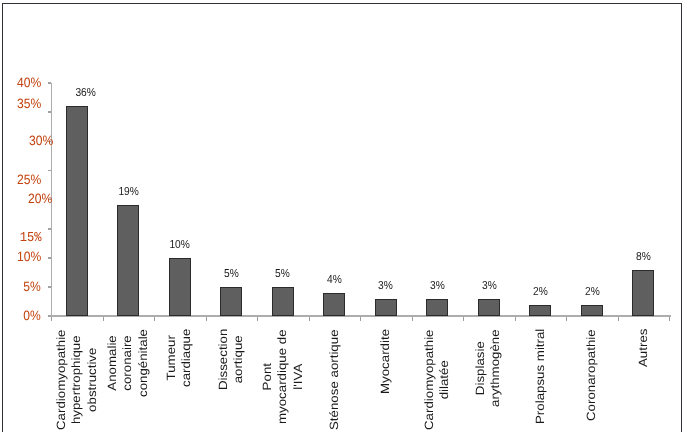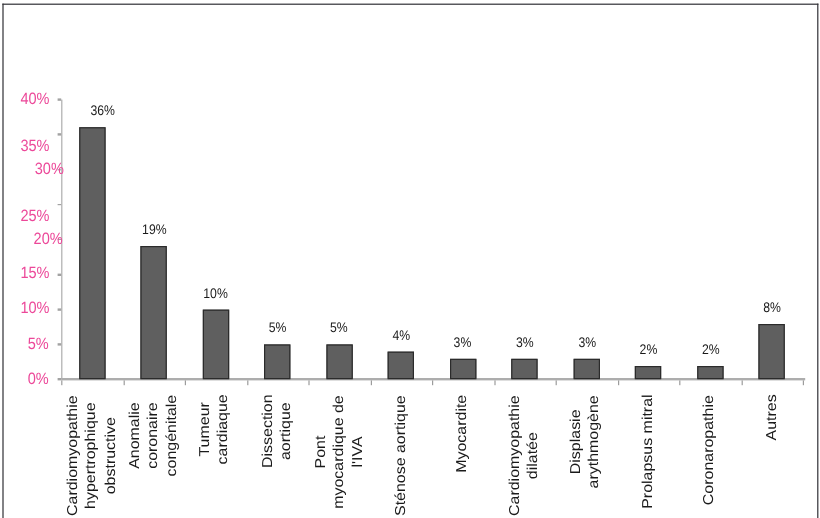--- a/index.html
+++ b/index.html
@@ -1,48 +1,48 @@
 <!DOCTYPE html>
 <html><head>
 <meta charset="utf-8">
 <style>
   html,body{margin:0;padding:0;background:#ffffff;}
   body{width:683px;height:432px;overflow:hidden;font-family:"Liberation Sans",sans-serif;-webkit-font-smoothing:antialiased;text-rendering:geometricPrecision;}
   #frame{position:absolute;left:2px;top:3px;width:680px;height:436px;border:1.4px solid #303036;border-bottom:none;box-sizing:border-box;background:#fff;}
   #y-axis,#x-axis,#series,#cats{position:absolute;left:0;top:0;width:0;height:0;}
   .plot{position:absolute;left:0;top:0;width:683px;height:432px;}
-  .ylabel{position:absolute;text-align:right;font-size:13.6px;color:#ec4899;line-height:13.6px;}
+  .ylabel{position:absolute;text-align:right;font-size:13.6px;color:#c2410c;line-height:13.6px;}
   .ylabel>span{display:inline-block;transform:scaleX(0.89);transform-origin:100% 50%;}
   .bar{position:absolute;background:#5f5f5f;border:1px solid #2b2b2b;box-sizing:border-box;}
   .dlabel{position:absolute;text-align:center;font-size:11.6px;color:#1a1a1a;line-height:11.6px;}
   .dlabel>span{display:inline-block;transform:scaleX(0.88);transform-origin:50% 50%;}
   .catlabel{position:absolute;font-size:13.3px;color:#1a1a1a;line-height:15.4px;
     transform-origin:0 0;white-space:nowrap;text-align:center;}
   .catline{white-space:nowrap;}
   .catline>span{display:inline-block;transform:scaleY(0.9);transform-origin:50% 50%;}
 </style>
 </head>
 <body>
 
 <div id="frame"></div>
 <div class="plot" id="plot">
   <div id="y-axis">
       <div style="position: absolute; left: 51px; top: 83px; width: 1.3px; height: 233.2px; background: rgb(173, 173, 173);"></div>
       <div style="position: absolute; left: 47.8px; top: 82.2px; width: 3.6px; height: 1.7px; background: rgb(162, 162, 162);"></div>
       <div class="ylabel" style="left: 0px; top: 75.5px; width: 41px;"><span>40%</span></div>
       <div style="position: absolute; left: 47.8px; top: 111.35px; width: 3.6px; height: 1.7px; background: rgb(162, 162, 162);"></div>
-      <div class="ylabel" style="left: 0px; top: 115px; width: 41px;"><span>35%</span></div>
+      <div class="ylabel" style="left: 0px; top: 97px; width: 41px;"><span>35%</span></div>
       <div style="position: absolute; left: 47.8px; top: 140.5px; width: 3.6px; height: 1.7px; background: rgb(162, 162, 162);"></div>
       <div class="ylabel" style="left: 12px; top: 133.8px; width: 41px;"><span>30%</span></div>
       <div style="position: absolute; left: 47.8px; top: 169.65px; width: 3.6px; height: 1.7px; background: rgb(162, 162, 162);"></div>
       <div class="ylabel" style="left: 0px; top: 173px; width: 41px;"><span>25%</span></div>
       <div style="position: absolute; left: 47.8px; top: 198.8px; width: 3.6px; height: 1.7px; background: rgb(162, 162, 162);"></div>
       <div class="ylabel" style="left: 0px; top: 192.1px; width: 41px; padding-left: 11px;"><span>20%</span></div>
       <div style="position: absolute; left: 47.8px; top: 227.95px; width: 3.6px; height: 1.7px; background: rgb(162, 162, 162);"></div>
-      <div class="ylabel" style="left: 0px; top: 221px; width: 41px;"><span>15%</span></div>
+      <div class="ylabel" style="left: 0px; top: 232px; width: 41px; font-family: Liberation Mono, monospace;"><span>15%</span></div>
       <div style="position: absolute; left: 47.8px; top: 257.1px; width: 3.6px; height: 1.7px; background: rgb(162, 162, 162);"></div>
       <div class="ylabel" style="left: 0px; top: 250.4px; width: 41px;"><span>10%</span></div>
       <div style="position: absolute; left: 47.8px; top: 286.25px; width: 3.6px; height: 1.7px; background: rgb(162, 162, 162);"></div>
       <div class="ylabel" style="left: 0px; top: 279.55px; width: 41px;"><span>5%</span></div>
       <div style="position: absolute; left: 47.8px; top: 315.4px; width: 3.6px; height: 1.7px; background: rgb(162, 162, 162);"></div>
       <div class="ylabel" style="left: 0px; top: 308.7px; width: 41px;"><span>0%</span></div>
     </div>
   <div id="x-axis">
       <div style="position: absolute; left: 51px; top: 314.8px; width: 619.5px; height: 2.6px; background: rgb(173, 173, 173);"></div>
       <div style="position: absolute; left: 51px; top: 317.4px; width: 1.3px; height: 3.6px; background: rgb(156, 156, 156);"></div>

